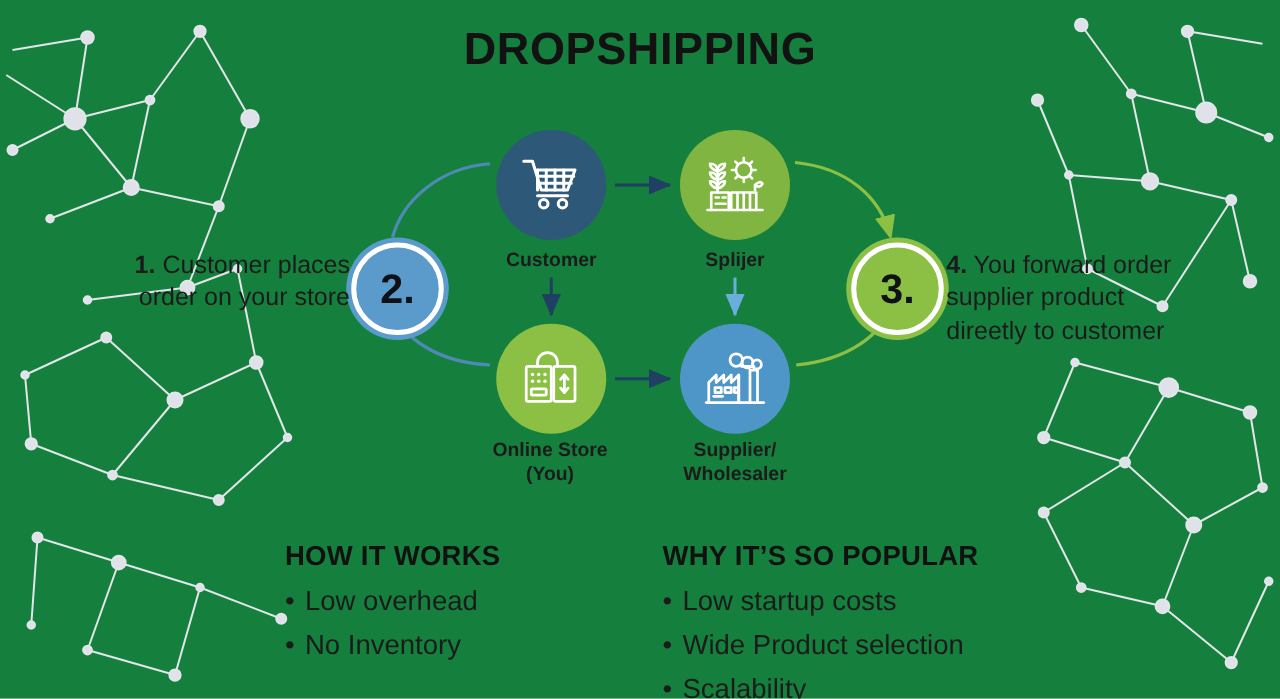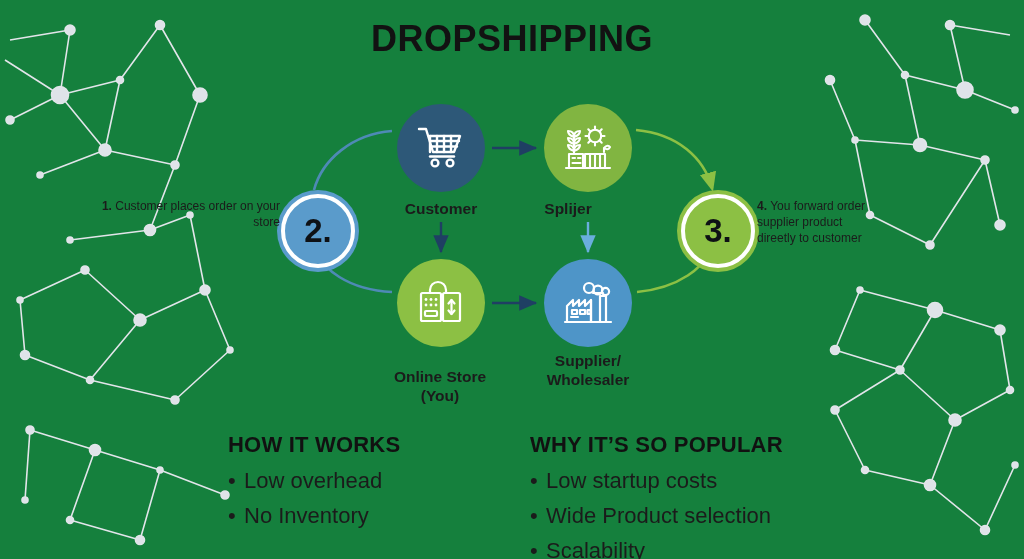--- a/index.html
+++ b/index.html
@@ -58,22 +58,22 @@
   .node-label {
     position: absolute;
     text-align: center;
     font-size: 15.5px;
     font-weight: bold;
     color: #1b1b1b;
     line-height: 1.22;
     width: 200px;
   }
   .lbl-customer { left: 341px; top: 200px; }
-  .lbl-splijer  { left: 468px; top: 200px; }
-  .lbl-store    { left: 340px; top: 368px; }
+  .lbl-splijer  { left: 488px; top: 200px; }
+  .lbl-store    { left: 340px; top: 352px; }
   .lbl-supplier { left: 488px; top: 352px; }
 
   .badge {
     position: absolute;
     width: 74px;
     height: 74px;
     border-radius: 50%;
     display: flex;
     align-items: center;
     justify-content: center;
@@ -90,21 +90,21 @@
   }
   .badge-3 {
     left: 681px; top: 194px;
     background: #8cc044;
     border: 4px solid #ffffff;
     box-shadow: 0 0 0 4px #8cc044;
   }
 
   .side-text {
     position: absolute;
-    font-size: 12px;
+    font-size: 20px;
     color: #1b1b1b;
     line-height: 1.32;
   }
   .side-left {
     left: 95px; top: 199px;
     width: 185px;
     text-align: right;
   }
   .side-right {
     left: 757px; top: 199px;

